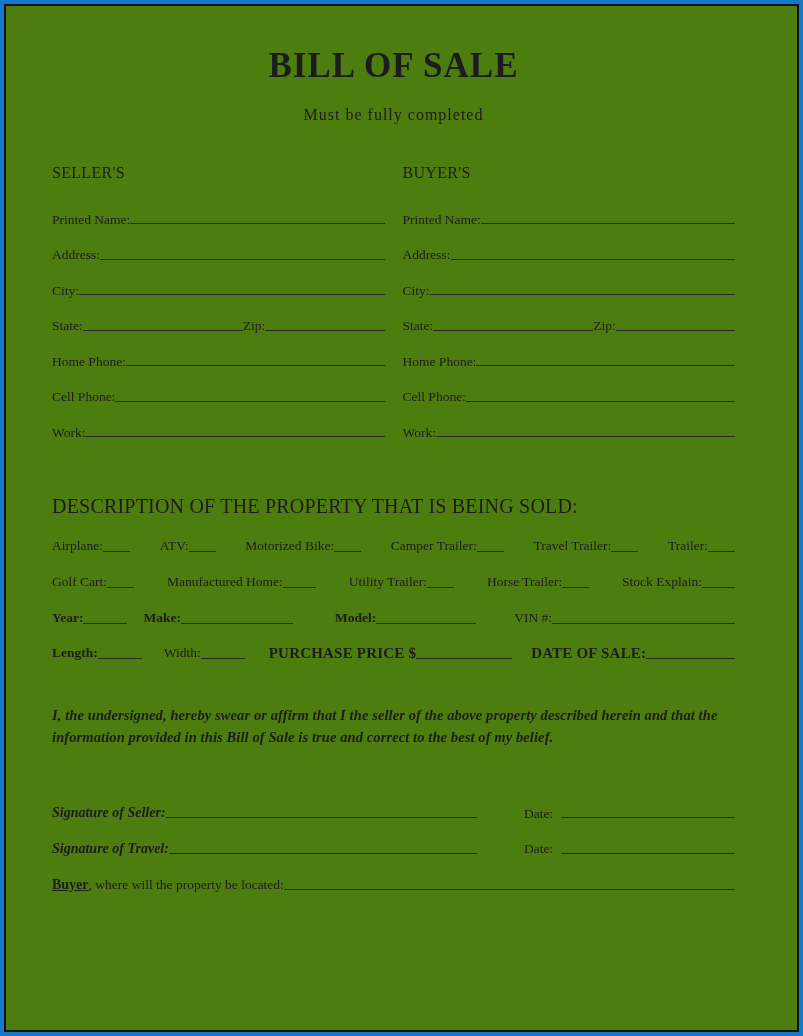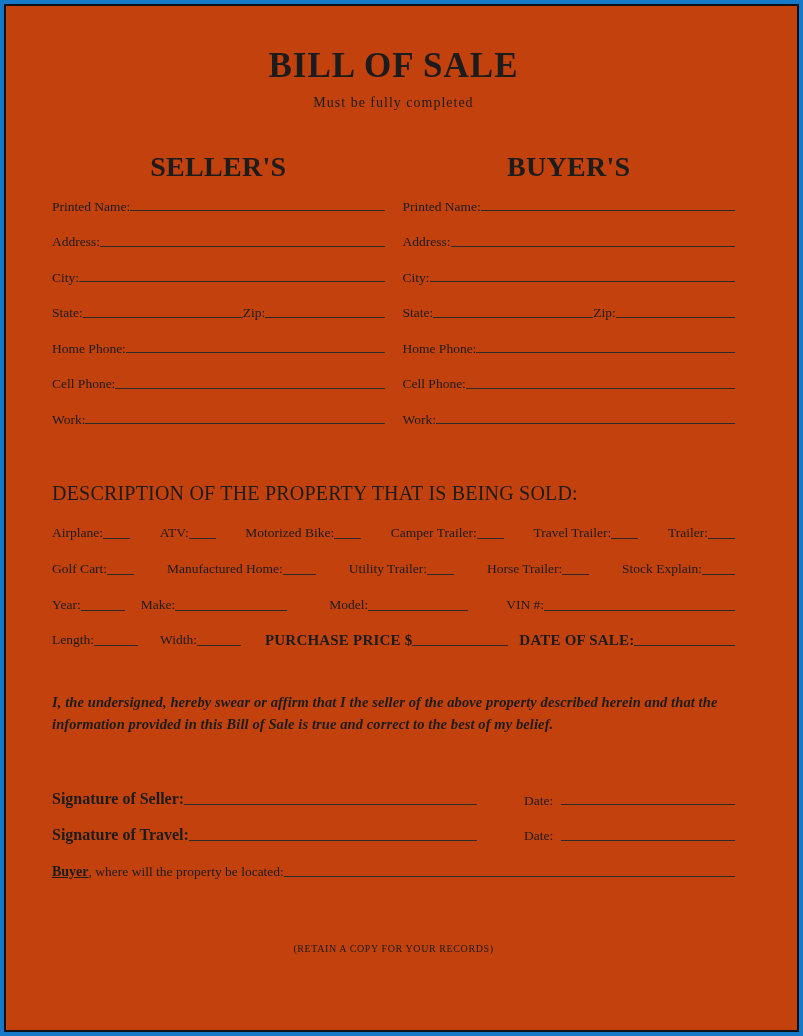--- a/index.html
+++ b/index.html
@@ -9,63 +9,63 @@
     --line:#2a2a2a;
   }
   html,body{margin:0;padding:0;background:#fff;}
   .page{
     width:803px;height:1036px;box-sizing:border-box;
     background:var(--frame-blue);
     padding:4px;
   }
   .inner{
     box-sizing:border-box;width:100%;height:100%;
-    background:#c2410c;
+    background:#4d7c0f;
     border:2px solid var(--frame-dark);
     padding:0 62px 0 46px;
     font-family:"Liberation Serif","DejaVu Serif",serif;
     font-size:13.5px;color:var(--ink);
     overflow:hidden;
   }
   
   .title-block{text-align:center;margin-top:42px;}
   .title{font-size:35px;font-weight:bold;letter-spacing:1px;line-height:1.05;}
-  .subtitle{font-size:14px;letter-spacing:1px;margin-top:10px;}
+  .subtitle{font-size:16px;letter-spacing:1px;margin-top:21px;}
   
   .blank{
     height:1px;border-bottom:1.5px solid var(--line);
     align-self:flex-end;margin-bottom:2px;
   }
   .grow{flex:1 1 auto;}
   
   .parties{display:grid;grid-template-columns:1fr 1fr;column-gap:18px;margin-top:40px;}
-  .party-heading{font-size:28px;font-weight:bold;letter-spacing:0.3px;height:27px;text-align:center;}
+  .party-heading{font-size:16px;font-weight:normal;letter-spacing:0.3px;height:27px;}
   .contact-row{height:35.5px;display:flex;align-items:flex-end;white-space:nowrap;}
   .contact-row .lbl{line-height:1;}
   .state-blank{width:160px;flex:0 0 auto;}
   
   .desc-heading{font-size:20px;font-weight:normal;letter-spacing:0.2px;margin-top:56px;}
   .prop-row{height:36px;display:flex;align-items:flex-end;justify-content:space-between;white-space:nowrap;text-align:center;}
   .prop-item{display:flex;align-items:flex-end;}
   .prop-blank{width:27px;flex:0 0 auto;}
   .form-row{height:35.5px;display:flex;align-items:flex-end;white-space:nowrap;}
   .seg{display:flex;align-items:flex-end;}
-  .mr{margin-right:16px;}
+  .mr{margin-right:16px;font-weight:bold;}
   .b15{font-size:15px;font-weight:bold;letter-spacing:0.2px;line-height:1;}
   
   .affirmation{
     margin-top:44px;font-size:14.5px;font-weight:bold;font-style:italic;
     line-height:1.5;letter-spacing:0.1px;
   }
   
   .sig-row{display:flex;align-items:flex-end;height:35.5px;white-space:nowrap;}
   .sig-row.first{margin-top:36px;}
   .sig-left{display:flex;align-items:flex-end;flex:0 0 425px;}
   .sig-right{display:flex;align-items:center;flex:1 1 auto;margin-left:47px;gap:8px;}
-  .sig-label{font-size:16px;font-weight:bold;line-height:1;}
+  .sig-label{font-size:14px;font-weight:bold;line-height:1;font-style:italic;}
   .date-label{line-height:1;}
   .locate-row{display:flex;align-items:flex-end;height:36px;white-space:nowrap;}
   .bold-inline{font-size:14px;font-weight:bold;line-height:1;text-decoration:underline;}
   .reg-inline{line-height:1;}
   
   .footer{text-align:center;margin-top:64px;font-size:10px;letter-spacing:0.6px;}
 </style>
 </head>
 <body>
 
@@ -227,21 +227,21 @@
         <span class="blank" style="width:44px"></span>
       </span>
       <span class="seg" style="margin-left:6px;margin-right:14px">
         <span class="lbl">Width:</span>
         <span class="blank" style="width:44px"></span>
       </span>
       <span class="seg" style="margin-left:10px">
         <span class="b15">PURCHASE PRICE $</span>
         <span class="blank" style="width:96px"></span>
       </span>
-      <span class="seg grow" style="margin-left:11px">
+      <span class="seg grow" style="margin-left:19px">
         <span class="b15">DATE OF SALE:</span>
         <span class="blank grow"></span>
       </span>
     </div>
 
     <div class="affirmation">I, the undersigned, hereby swear or affirm that I the seller of the above property described herein and that the information provided in this Bill of Sale is true and correct to the best of my belief.</div>
 
     <div class="sig-row first">
       <span class="sig-left">
         <span class="sig-label">Signature of Seller:</span>
@@ -263,16 +263,15 @@
         <span class="blank grow"></span>
       </span>
     </div>
 
     <div class="locate-row">
       <span class="bold-inline">Buyer</span>
       <span class="reg-inline">, where will the property be located:</span>
       <span class="blank grow"></span>
     </div>
 
-    <div class="footer">(RETAIN A COPY FOR YOUR RECORDS)</div>
 
   </div>
 </div>
 
 </body></html>

